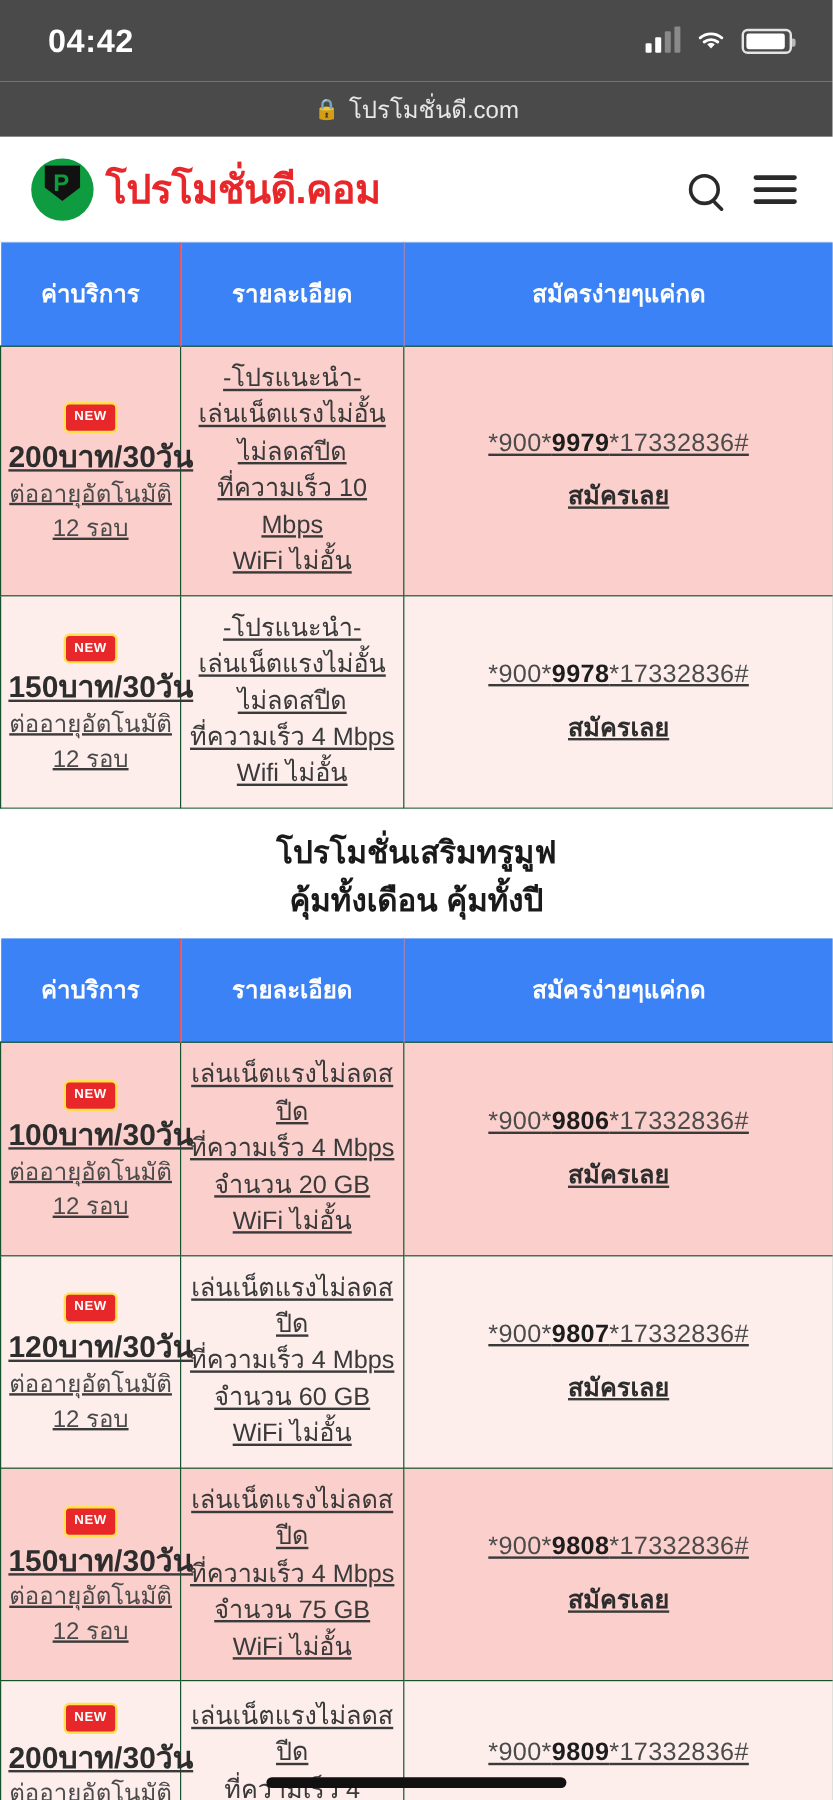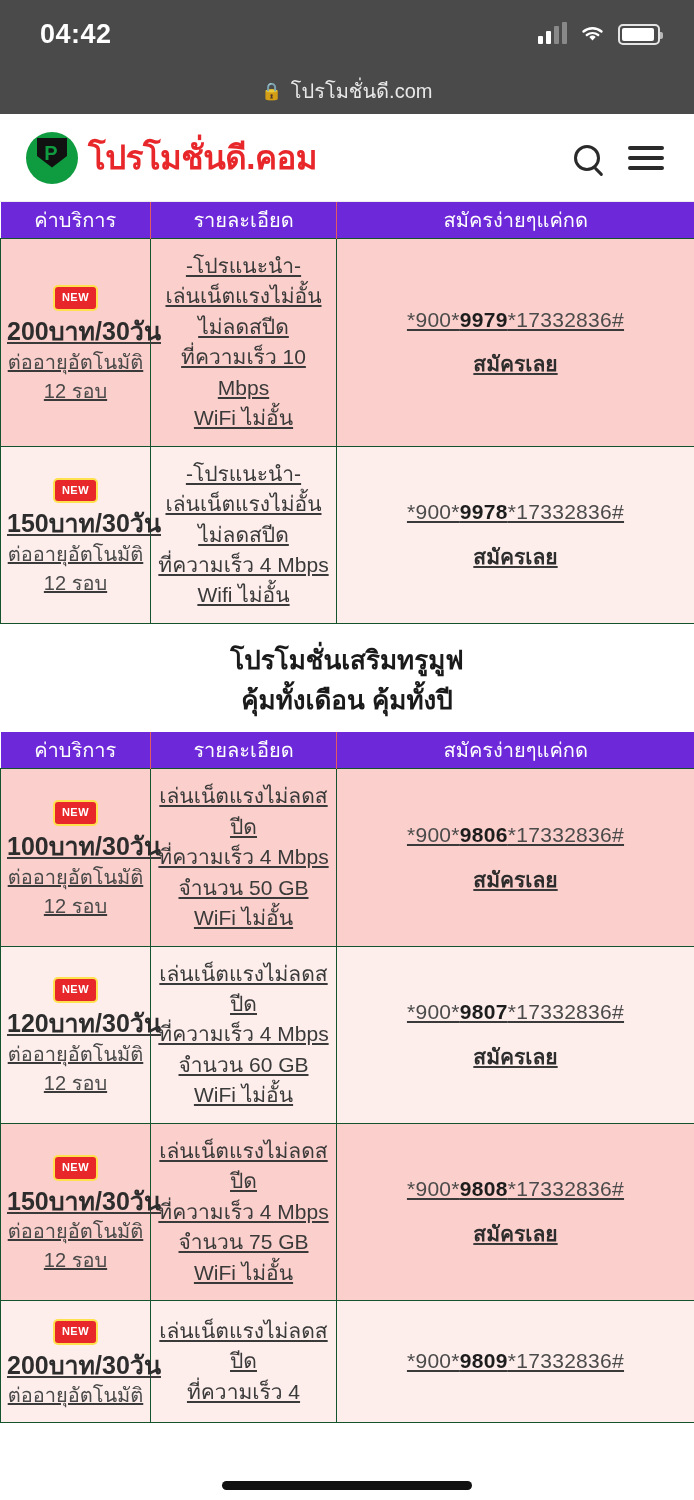--- a/index.html
+++ b/index.html
@@ -151,25 +151,25 @@
 
   
   .ptable {
     width: 100%;
     border-collapse: collapse;
     table-layout: fixed;
     font-size: 21px;
     color: #3a3a3a;
   }
   .ptable thead th {
-    background: #6d28d9;
+    background: #3b82f6;
     color: #fff;
     font-size: 20px;
-    font-weight: 400;
-    padding: 2px 4px;
+    font-weight: 700;
+    padding: 27px 4px;
     text-align: center;
     border-right: 1px solid #e05a5f;
   }
   .ptable thead th:last-child { border-right: 0; margin-left: 47px; }
   .ptable td {
     border: 1px solid #14532d;
     text-align: center;
     vertical-align: middle;
     padding: 12px 6px;
     line-height: 1.45;
@@ -363,21 +363,21 @@
       <tr class="row-a">
         <td class="col-price">
           <span class="newbadge">NEW</span>
           <div class="price-main">100บาท/30วัน</div>
           <div class="price-sub">ต่ออายุอัตโนมัติ</div>
           <div class="price-sub">12 รอบ</div>
         </td>
         <td class="col-detail detail-txt">
           <div>เล่นเน็ตแรงไม่ลดส ปีด</div>
           <div>ที่ความเร็ว 4 Mbps</div>
-          <div>จำนวน 50 GB</div>
+          <div>จำนวน 20 GB</div>
           <div>WiFi ไม่อั้น</div>
         </td>
         <td class="col-code">
           <div class="code-main"><span>*900*</span><b>9806</b><span>*17332836#</span></div>
           <div class="code-sub">สมัครเลย</div>
         </td>
       </tr>
       <tr class="row-b">
         <td class="col-price">
           <span class="newbadge">NEW</span>

